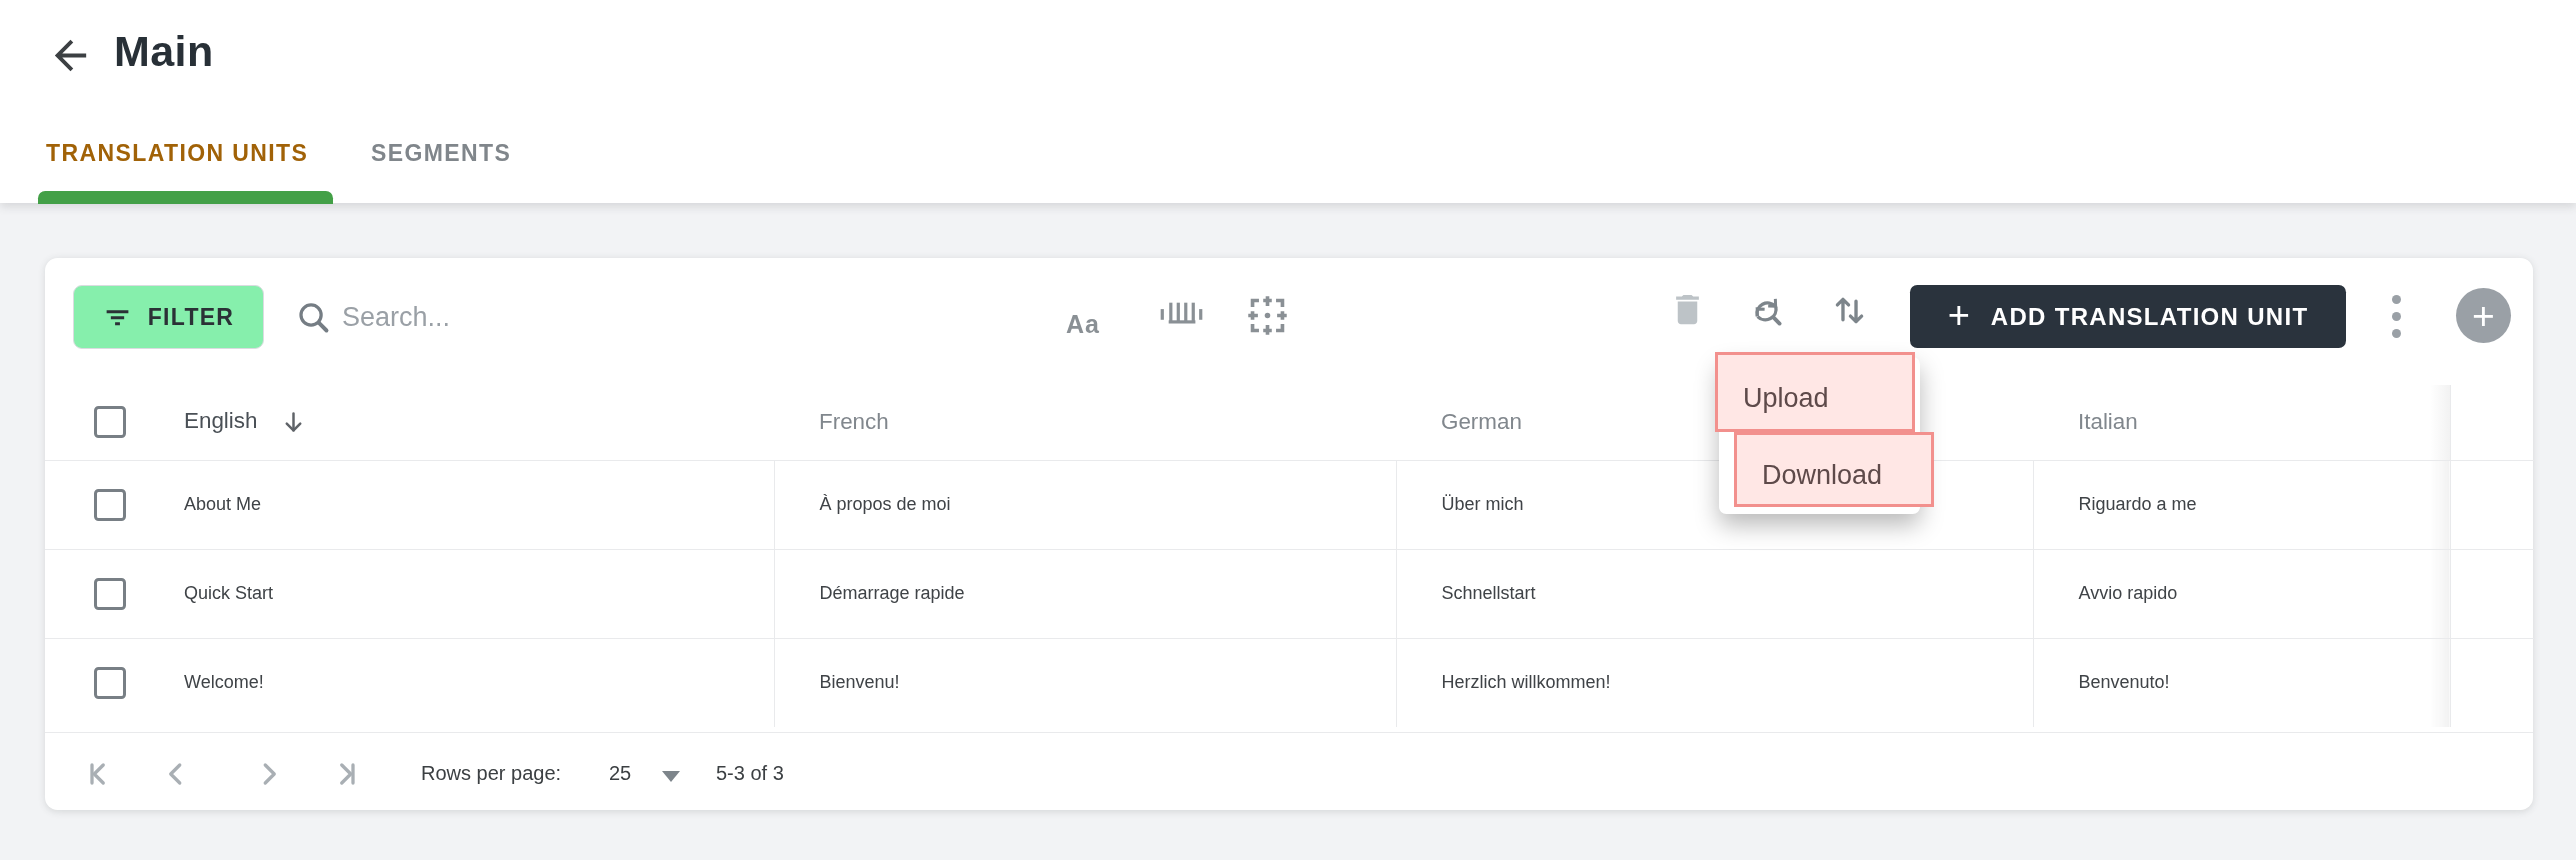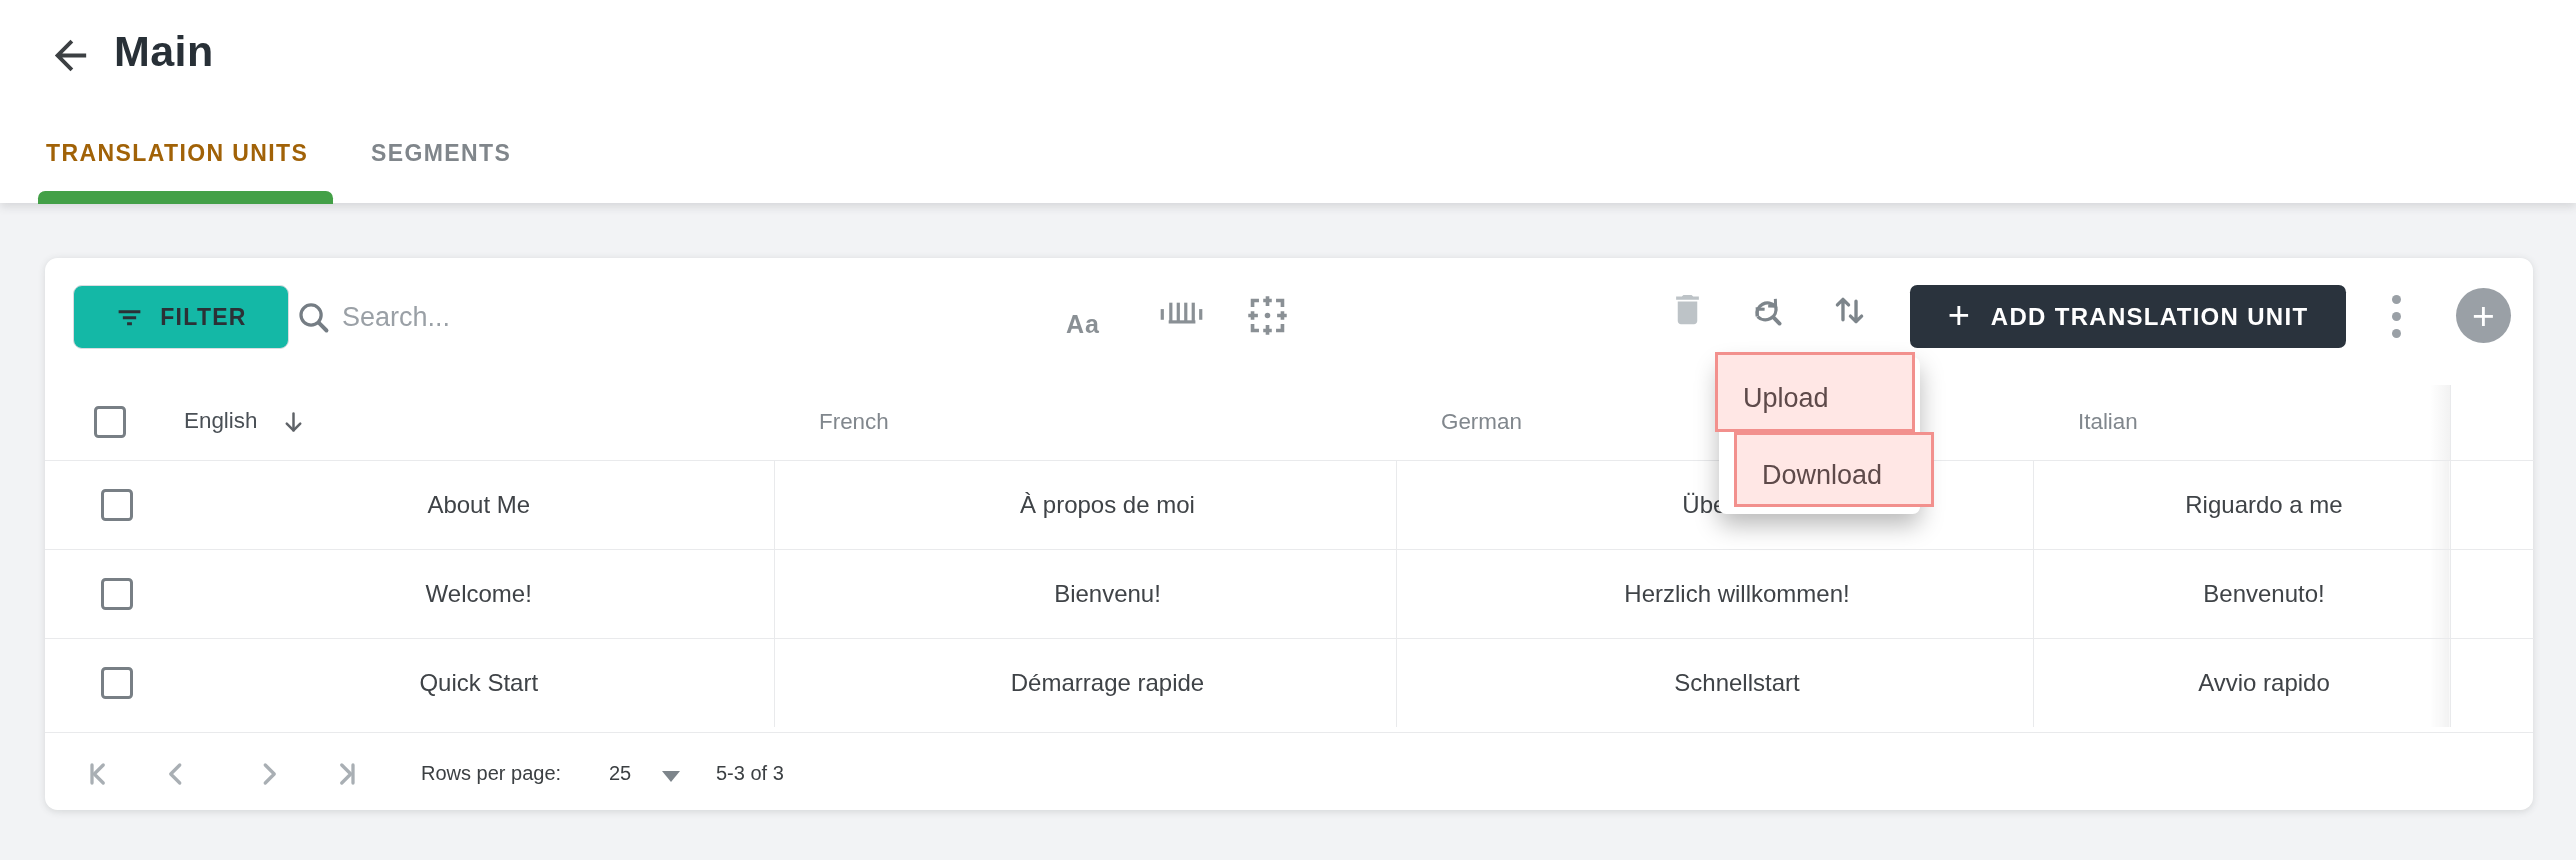--- a/index.html
+++ b/index.html
@@ -24,21 +24,21 @@
                    background:#43a047; border-radius:7.2px 7.2px 0 0; }
 
   
   .page { position:absolute; left:0; top:203px; width:2576px; height:657px; background:#f2f3f5; z-index:1; }
 
   
   .card { position:absolute; left:45px; top:55px; width:2488px; height:552px; background:#fff;
           border-radius:12.5px; box-shadow:0 1.8px 7.2px rgba(60,64,67,.15); }
 
   
-  .filter-btn { position:absolute; left:28px; top:27px; width:216px; height:64px; background:#14b8a6;
+  .filter-btn { position:absolute; left:28px; top:27px; width:191px; height:64px; background:#86efac;
                 border:1.8px solid #dadce0; border-radius:9px; display:flex; align-items:center;
                 justify-content:center; gap:16px; color:#2b3136; font-size:23px; font-weight:700;
                 letter-spacing:1.3px; cursor:pointer; }
   .search-box { position:absolute; left:249px; top:27px; width:644px; height:64px;
                 display:flex; align-items:center; gap:9px; }
   .search-box input { border:none; outline:none; font-size:27px; color:#3c4043; width:501px;
                       font-family:inherit; background:transparent; }
   .search-box input::placeholder { color:#9aa0a6; opacity:1; }
 
   .tool-icon { position:absolute; color:#8a9095; cursor:pointer; }
@@ -59,21 +59,21 @@
   .kebab i { width:9px; height:9px; border-radius:50%; background:#9aa0a6; }
   .fab { position:absolute; left:2411px; top:30px; width:55px; height:55px; border-radius:50%;
          background:#9aa0a6; color:#fff; display:flex; align-items:center; justify-content:center;
          font-size:39px; line-height:1; cursor:pointer; }
 
   
   table.tu { position:absolute; left:0; top:127px; width:2488px; border-collapse:collapse; table-layout:fixed; }
   table.tu th, table.tu td { text-align:left; padding-left:45px; overflow:hidden; white-space:nowrap; }
   table.tu thead th { height:75px; font-size:22.4px; font-weight:400; color:#81878d; }
   table.tu thead th.sorted { color:#4a5056; font-weight:400; }
-  table.tu tbody td { height:89px; font-size:24px; color:#3f4347; border-top:1.8px solid #e9eaec;text-align:center; }
+  table.tu tbody td { height:89px; font-size:18px; color:#3f4347; border-top:1.8px solid #e9eaec; }
   table.tu .cb-cell { padding-left:49px; }
   table.tu td.vline, table.tu th.vline { border-right:1.8px solid #e9eaec; }
   table.tu .pin-shadow { background:linear-gradient(to right, rgba(0,0,0,0) calc(100% - 19.7px), rgba(70,70,70,.07)); }
   .checkbox { display:inline-block; width:32px; height:32px; border:3.6px solid #787f85; border-radius:4.5px;
               background:#fff; vertical-align:middle; cursor:pointer; }
   .sort-arrow { display:inline-block; vertical-align:middle; margin-left:23px; color:#5f6368; }
 
   
   .tfooter { position:absolute; left:0; top:474px; width:2488px; height:63px; border-top:1.8px solid #e9eaec;
              font-size:20px; color:#3c4043; }
@@ -217,34 +217,34 @@
           <tr>
             <td class="cb-cell"><span class="checkbox"></span></td>
             <td class="vline">About Me</td>
             <td class="vline">À propos de moi</td>
             <td class="vline">Über mich</td>
             <td class="vline pin-shadow">Riguardo a me</td>
             <td></td>
           </tr>
           <tr>
             <td class="cb-cell"><span class="checkbox"></span></td>
+            <td class="vline">Quick Start</td>
+            <td class="vline">Démarrage rapide</td>
+            <td class="vline">Schnellstart</td>
+            <td class="vline pin-shadow">Avvio rapido</td>
+            <td></td>
+          </tr>
+          <tr>
+            <td class="cb-cell"><span class="checkbox"></span></td>
             <td class="vline">Welcome!</td>
             <td class="vline">Bienvenu!</td>
             <td class="vline">Herzlich willkommen!</td>
             <td class="vline pin-shadow">Benvenuto!</td>
             <td></td>
           </tr>
-          <tr>
-            <td class="cb-cell"><span class="checkbox"></span></td>
-            <td class="vline">Quick Start</td>
-            <td class="vline">Démarrage rapide</td>
-            <td class="vline">Schnellstart</td>
-            <td class="vline pin-shadow">Avvio rapido</td>
-            <td></td>
-          </tr>
         </tbody>
     </table>
 
     <div class="tfooter">
       <div class="pg-btn pg-first">
         <svg width="36" height="36" viewBox="0 0 24 24" fill="none" stroke="currentColor" stroke-width="2.2" stroke-linecap="round" stroke-linejoin="round">
           <path d="M13.5 6l-6 6 6 6"></path>
             <path d="M6 6v12"></path>
         </svg>
       </div>

